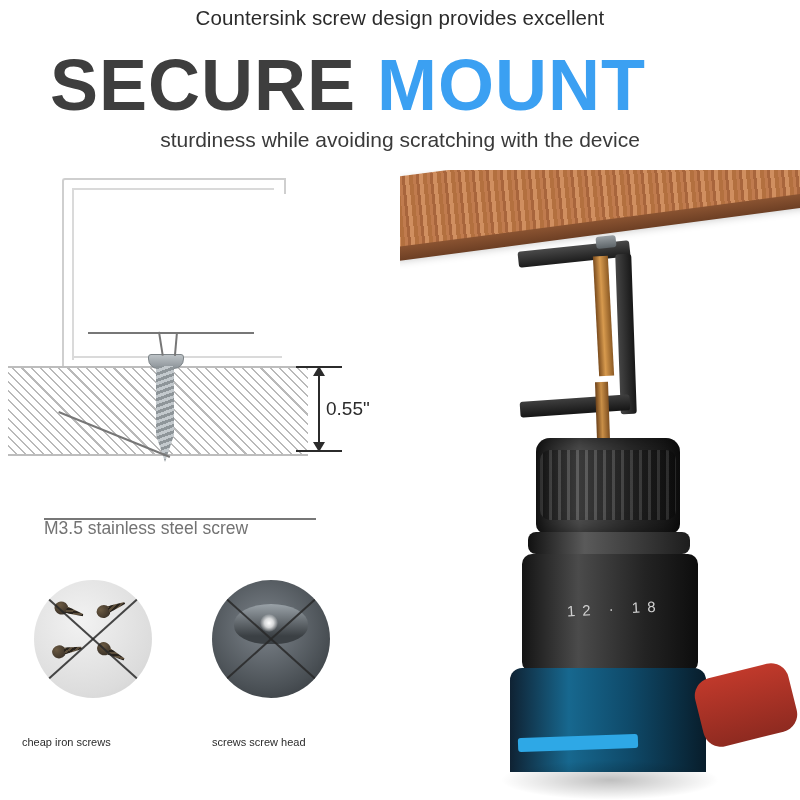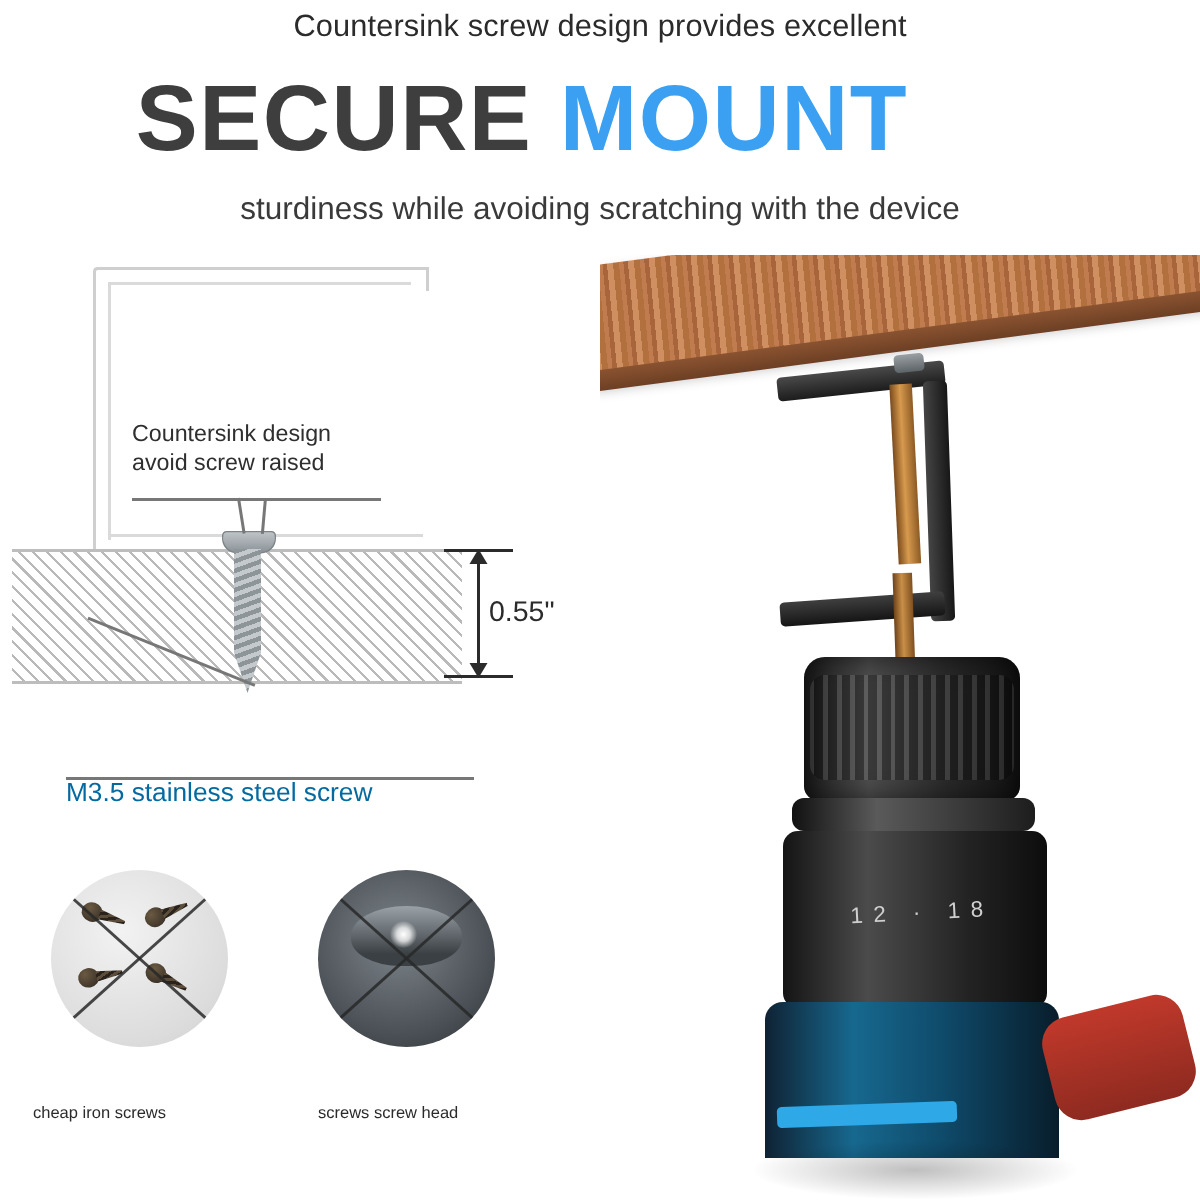--- a/index.html
+++ b/index.html
@@ -29,21 +29,21 @@
     font-size: 20.5px;
     color: #2b2b2b;
     letter-spacing: 0.1px;
   }
   .headline-main {
     position: absolute;
     top: 44px;
     left: 0;
     width: 696px;
     text-align: center;
-    font-size: 62px;
+    font-size: 72px;
     font-weight: bold;
     letter-spacing: 1px;
     white-space: nowrap;
   }
   .headline-main .word1 { color: #3e3e3e; }
   .headline-main .word2 { color: #3ba0f2; }
   .headline-sub {
     position: absolute;
     top: 128px;
     left: 0;
@@ -263,21 +263,21 @@
     top: 348px;
     width: 272px;
     height: 1.5px;
     background: #777;
   }
   .screw-label {
     position: absolute;
     left: 44px;
     top: 348px;
     font-size: 17.5px;
-    color: #0369a1;
+    color: #737373;
   }
 
   
   .circle-photo {
     position: absolute;
     width: 118px;
     height: 118px;
     border-radius: 50%;
     overflow: hidden;
   }
@@ -571,21 +571,20 @@
     <div class="bracket-arm"></div>
     <div class="bracket-arm2"></div>
 
     <div class="material"></div>
 
     <div class="screw">
       <div class="screw-head"></div>
       <div class="screw-shaft"></div>
     </div>
 
-    <div class="callout-box">Countersink design avoid screw raised</div>
     <div class="callout-underline"></div>
     <div class="callout-leader"></div>
     <div class="callout-leader2"></div>
 
     <div class="dim-tick-top"></div>
     <div class="dim-tick-bot"></div>
     <div class="dim-line"></div>
     <div class="dim-arrow-top"></div>
     <div class="dim-arrow-bot"></div>
     <div class="dim-label">0.55"</div>

